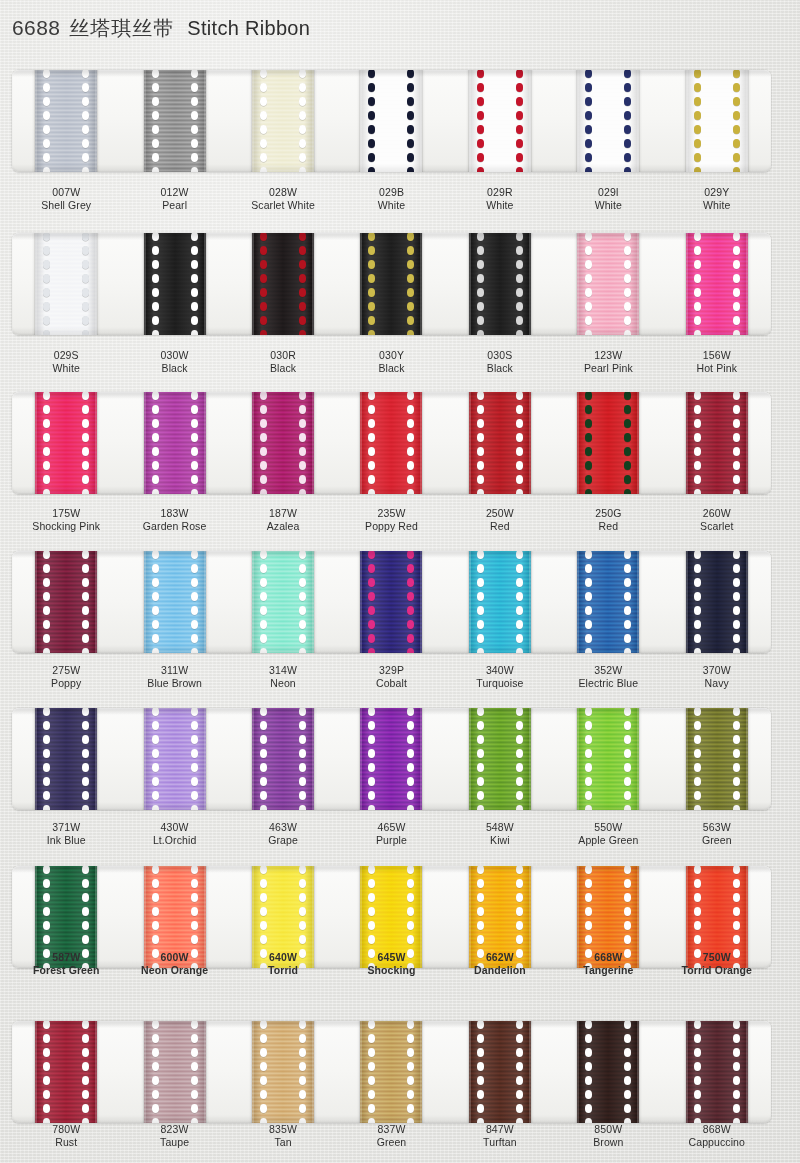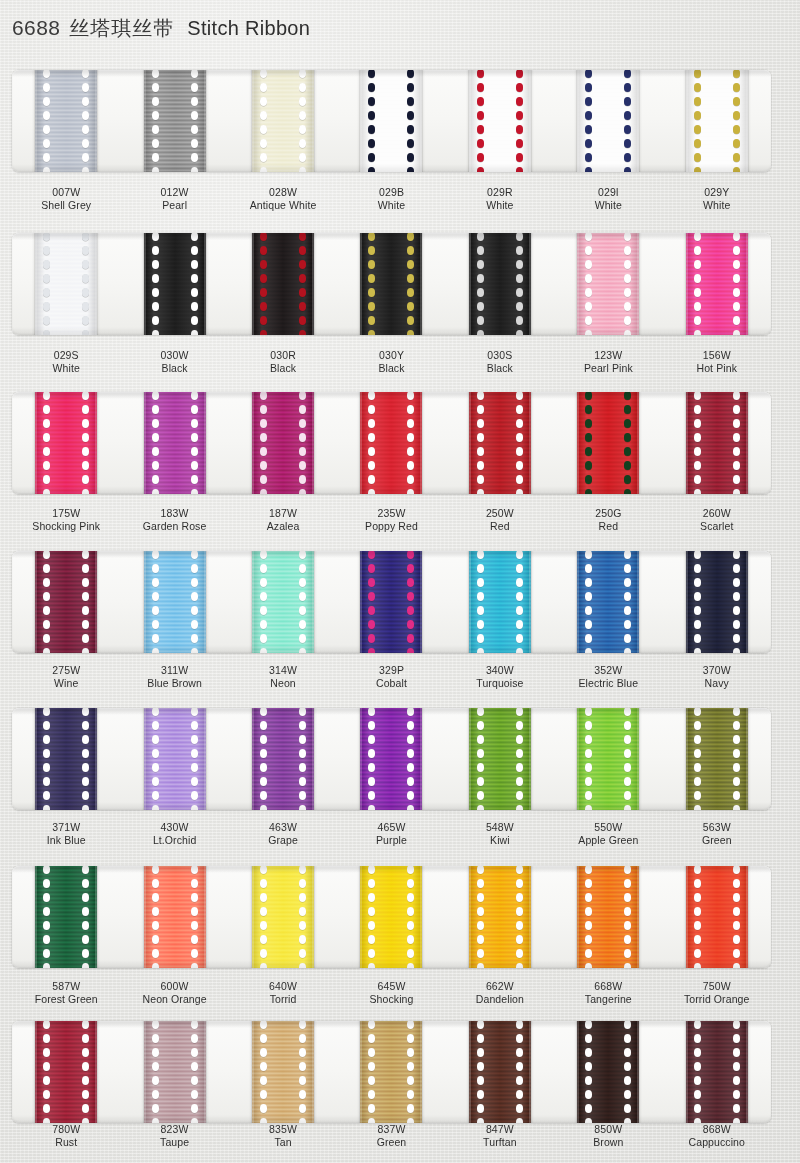--- a/index.html
+++ b/index.html
@@ -327,21 +327,21 @@
           <div class="lab">
             <div class="code">007W</div>
             <div class="name">Shell Grey</div>
           </div>
           <div class="lab">
             <div class="code">012W</div>
             <div class="name">Pearl</div>
           </div>
           <div class="lab">
             <div class="code">028W</div>
-            <div class="name">Antique White</div>
+            <div class="name">Scarlet White</div>
           </div>
           <div class="lab">
             <div class="code">029B</div>
             <div class="name">White</div>
           </div>
           <div class="lab">
             <div class="code">029R</div>
             <div class="name">White</div>
           </div>
           <div class="lab">
@@ -1015,21 +1015,21 @@
                   <i style="top: 87px; background: rgb(255, 255, 255);"></i>
                   <i style="top: 101px; background: rgb(255, 255, 255);"></i>
                 </div>
               </div>
             </div>
           </div>
         </div>
         <div class="labels" style="top: 664px;">
           <div class="lab">
             <div class="code">275W</div>
-            <div class="name">Wine</div>
+            <div class="name">Poppy</div>
           </div>
           <div class="lab">
             <div class="code">311W</div>
             <div class="name">Blue Brown</div>
           </div>
           <div class="lab">
             <div class="code">314W</div>
             <div class="name">Neon</div>
           </div>
           <div class="lab">
@@ -1476,21 +1476,21 @@
                   <i style="top: 45px; background: rgb(255, 255, 255);"></i>
                   <i style="top: 59px; background: rgb(255, 255, 255);"></i>
                   <i style="top: 73px; background: rgb(255, 255, 255);"></i>
                   <i style="top: 87px; background: rgb(255, 255, 255);"></i>
                   <i style="top: 101px; background: rgb(255, 255, 255);"></i>
                 </div>
               </div>
             </div>
           </div>
         </div>
-        <div class="labels" style="top: 980px;">
+        <div class="labels" style="top: 951px; font-weight: bold;">
           <div class="lab">
             <div class="code">587W</div>
             <div class="name">Forest Green</div>
           </div>
           <div class="lab">
             <div class="code">600W</div>
             <div class="name">Neon Orange</div>
           </div>
           <div class="lab">
             <div class="code">640W</div>

